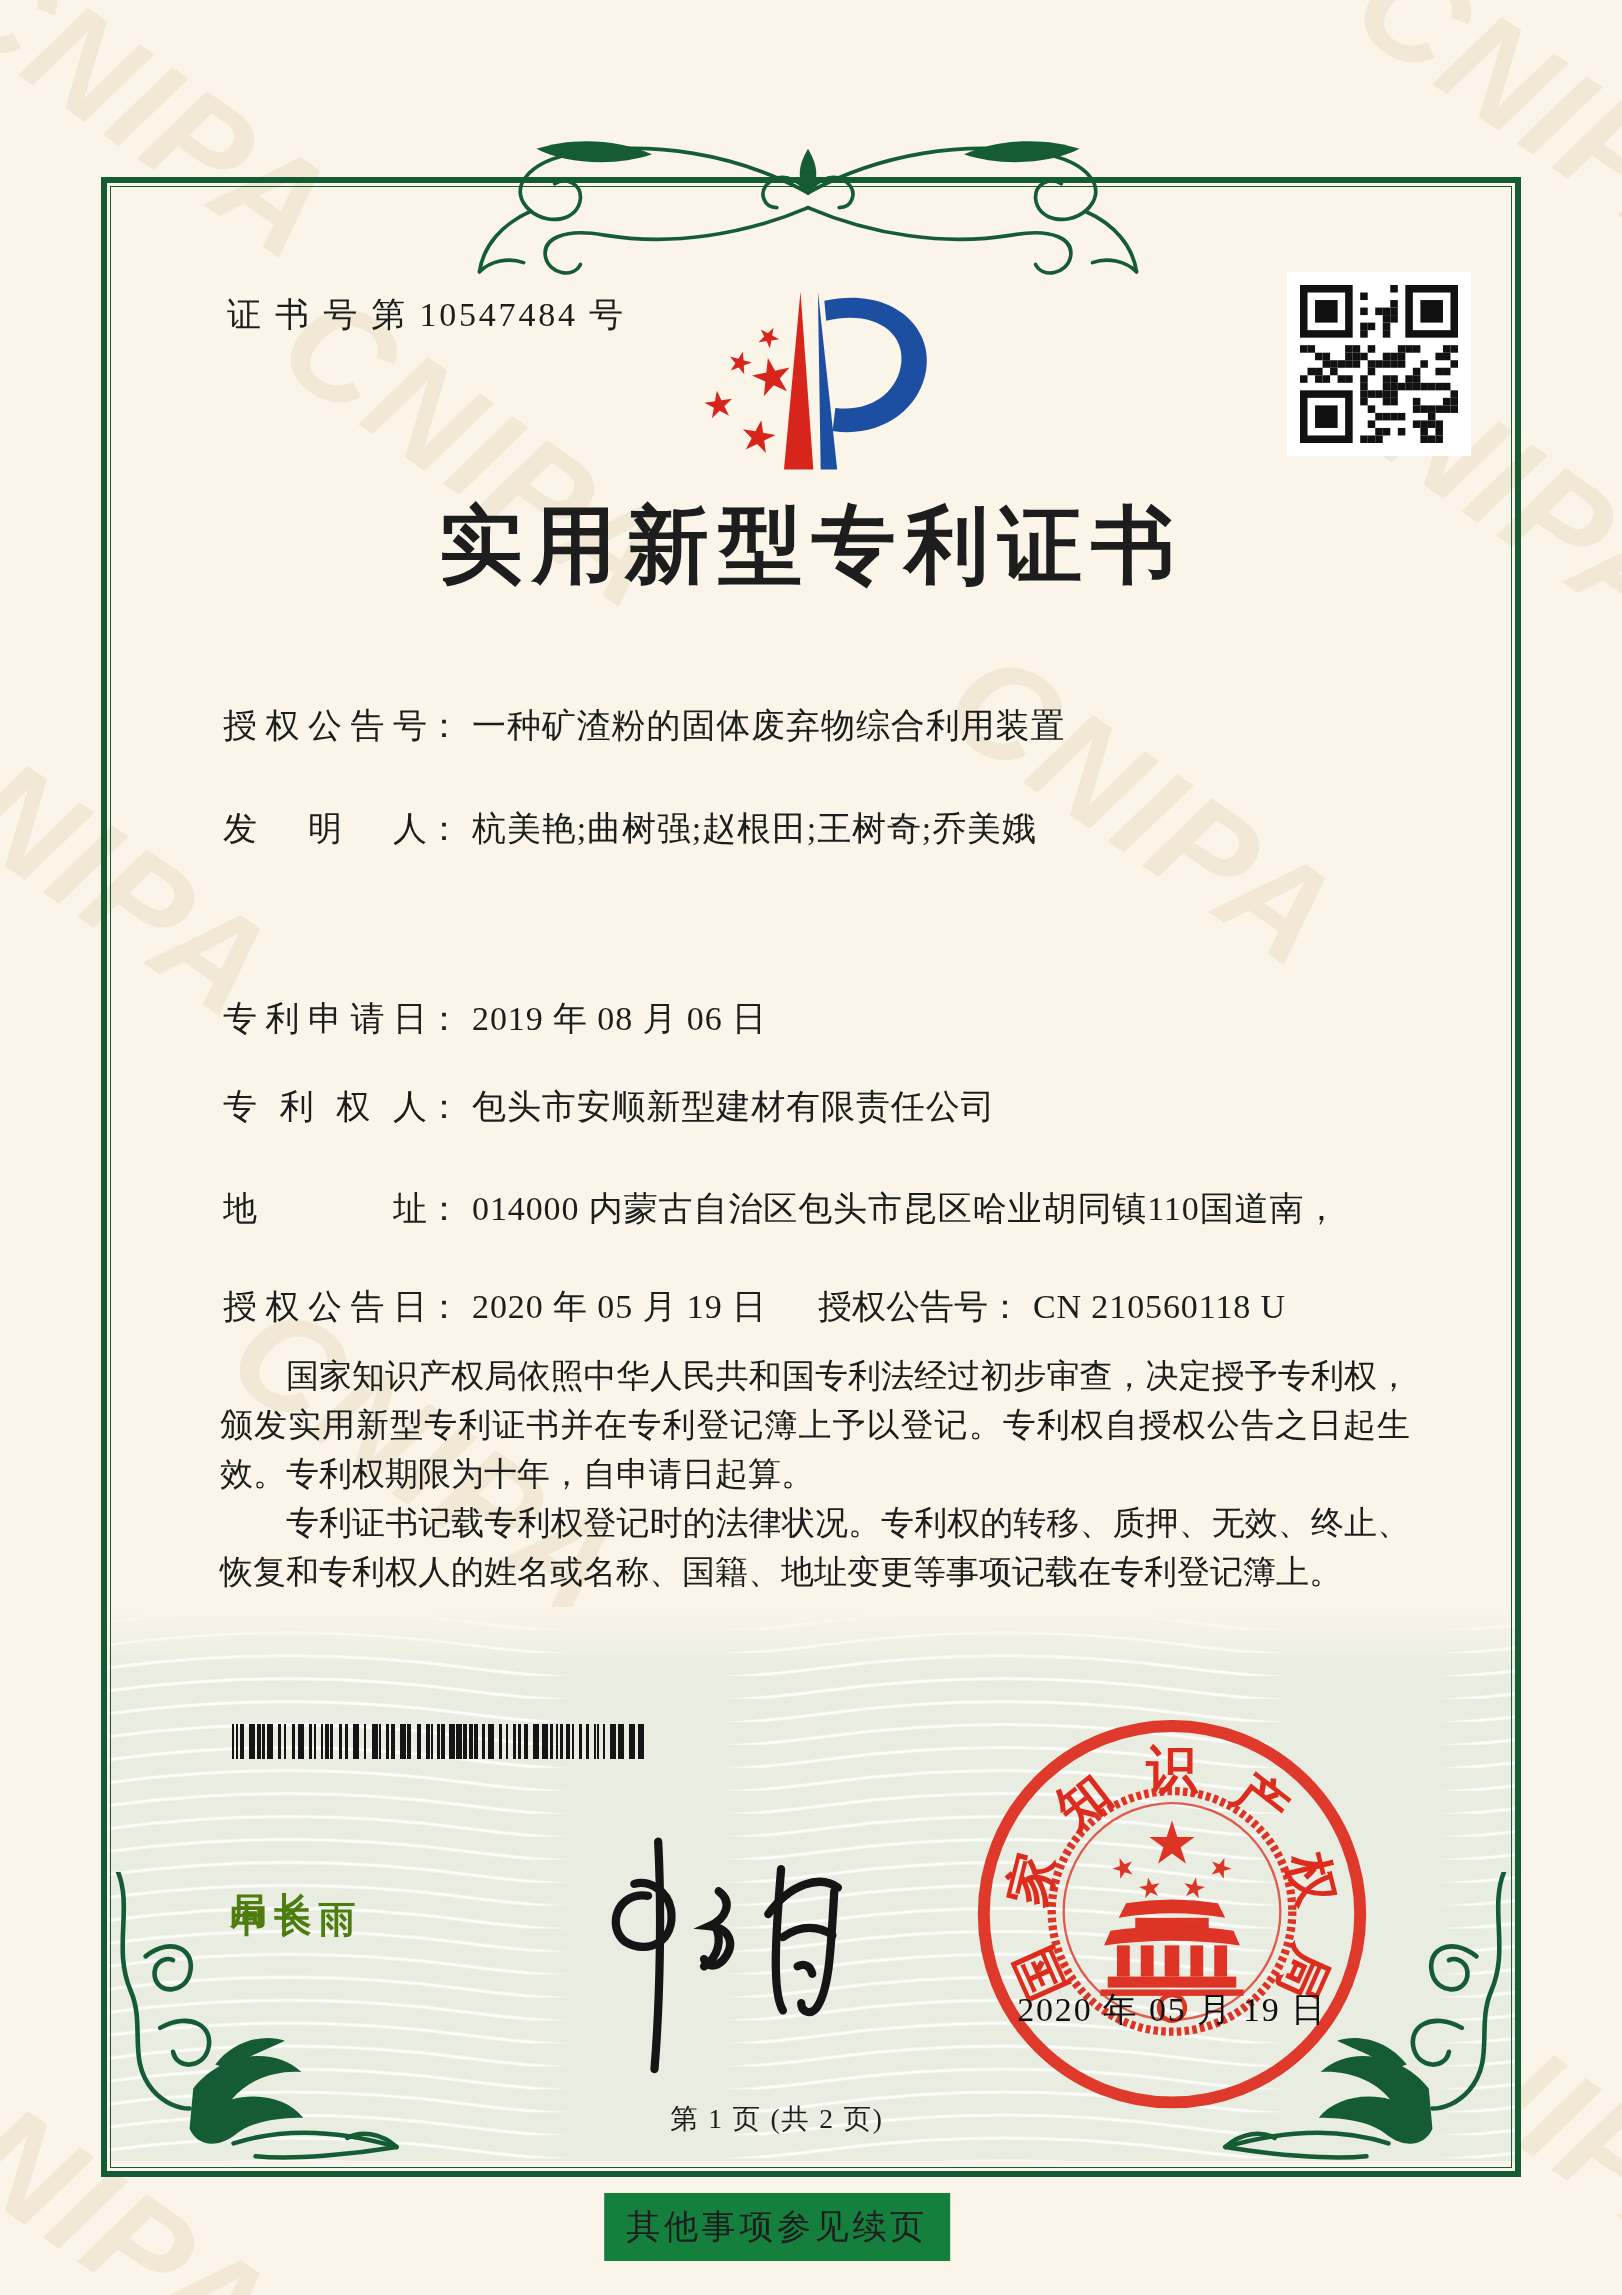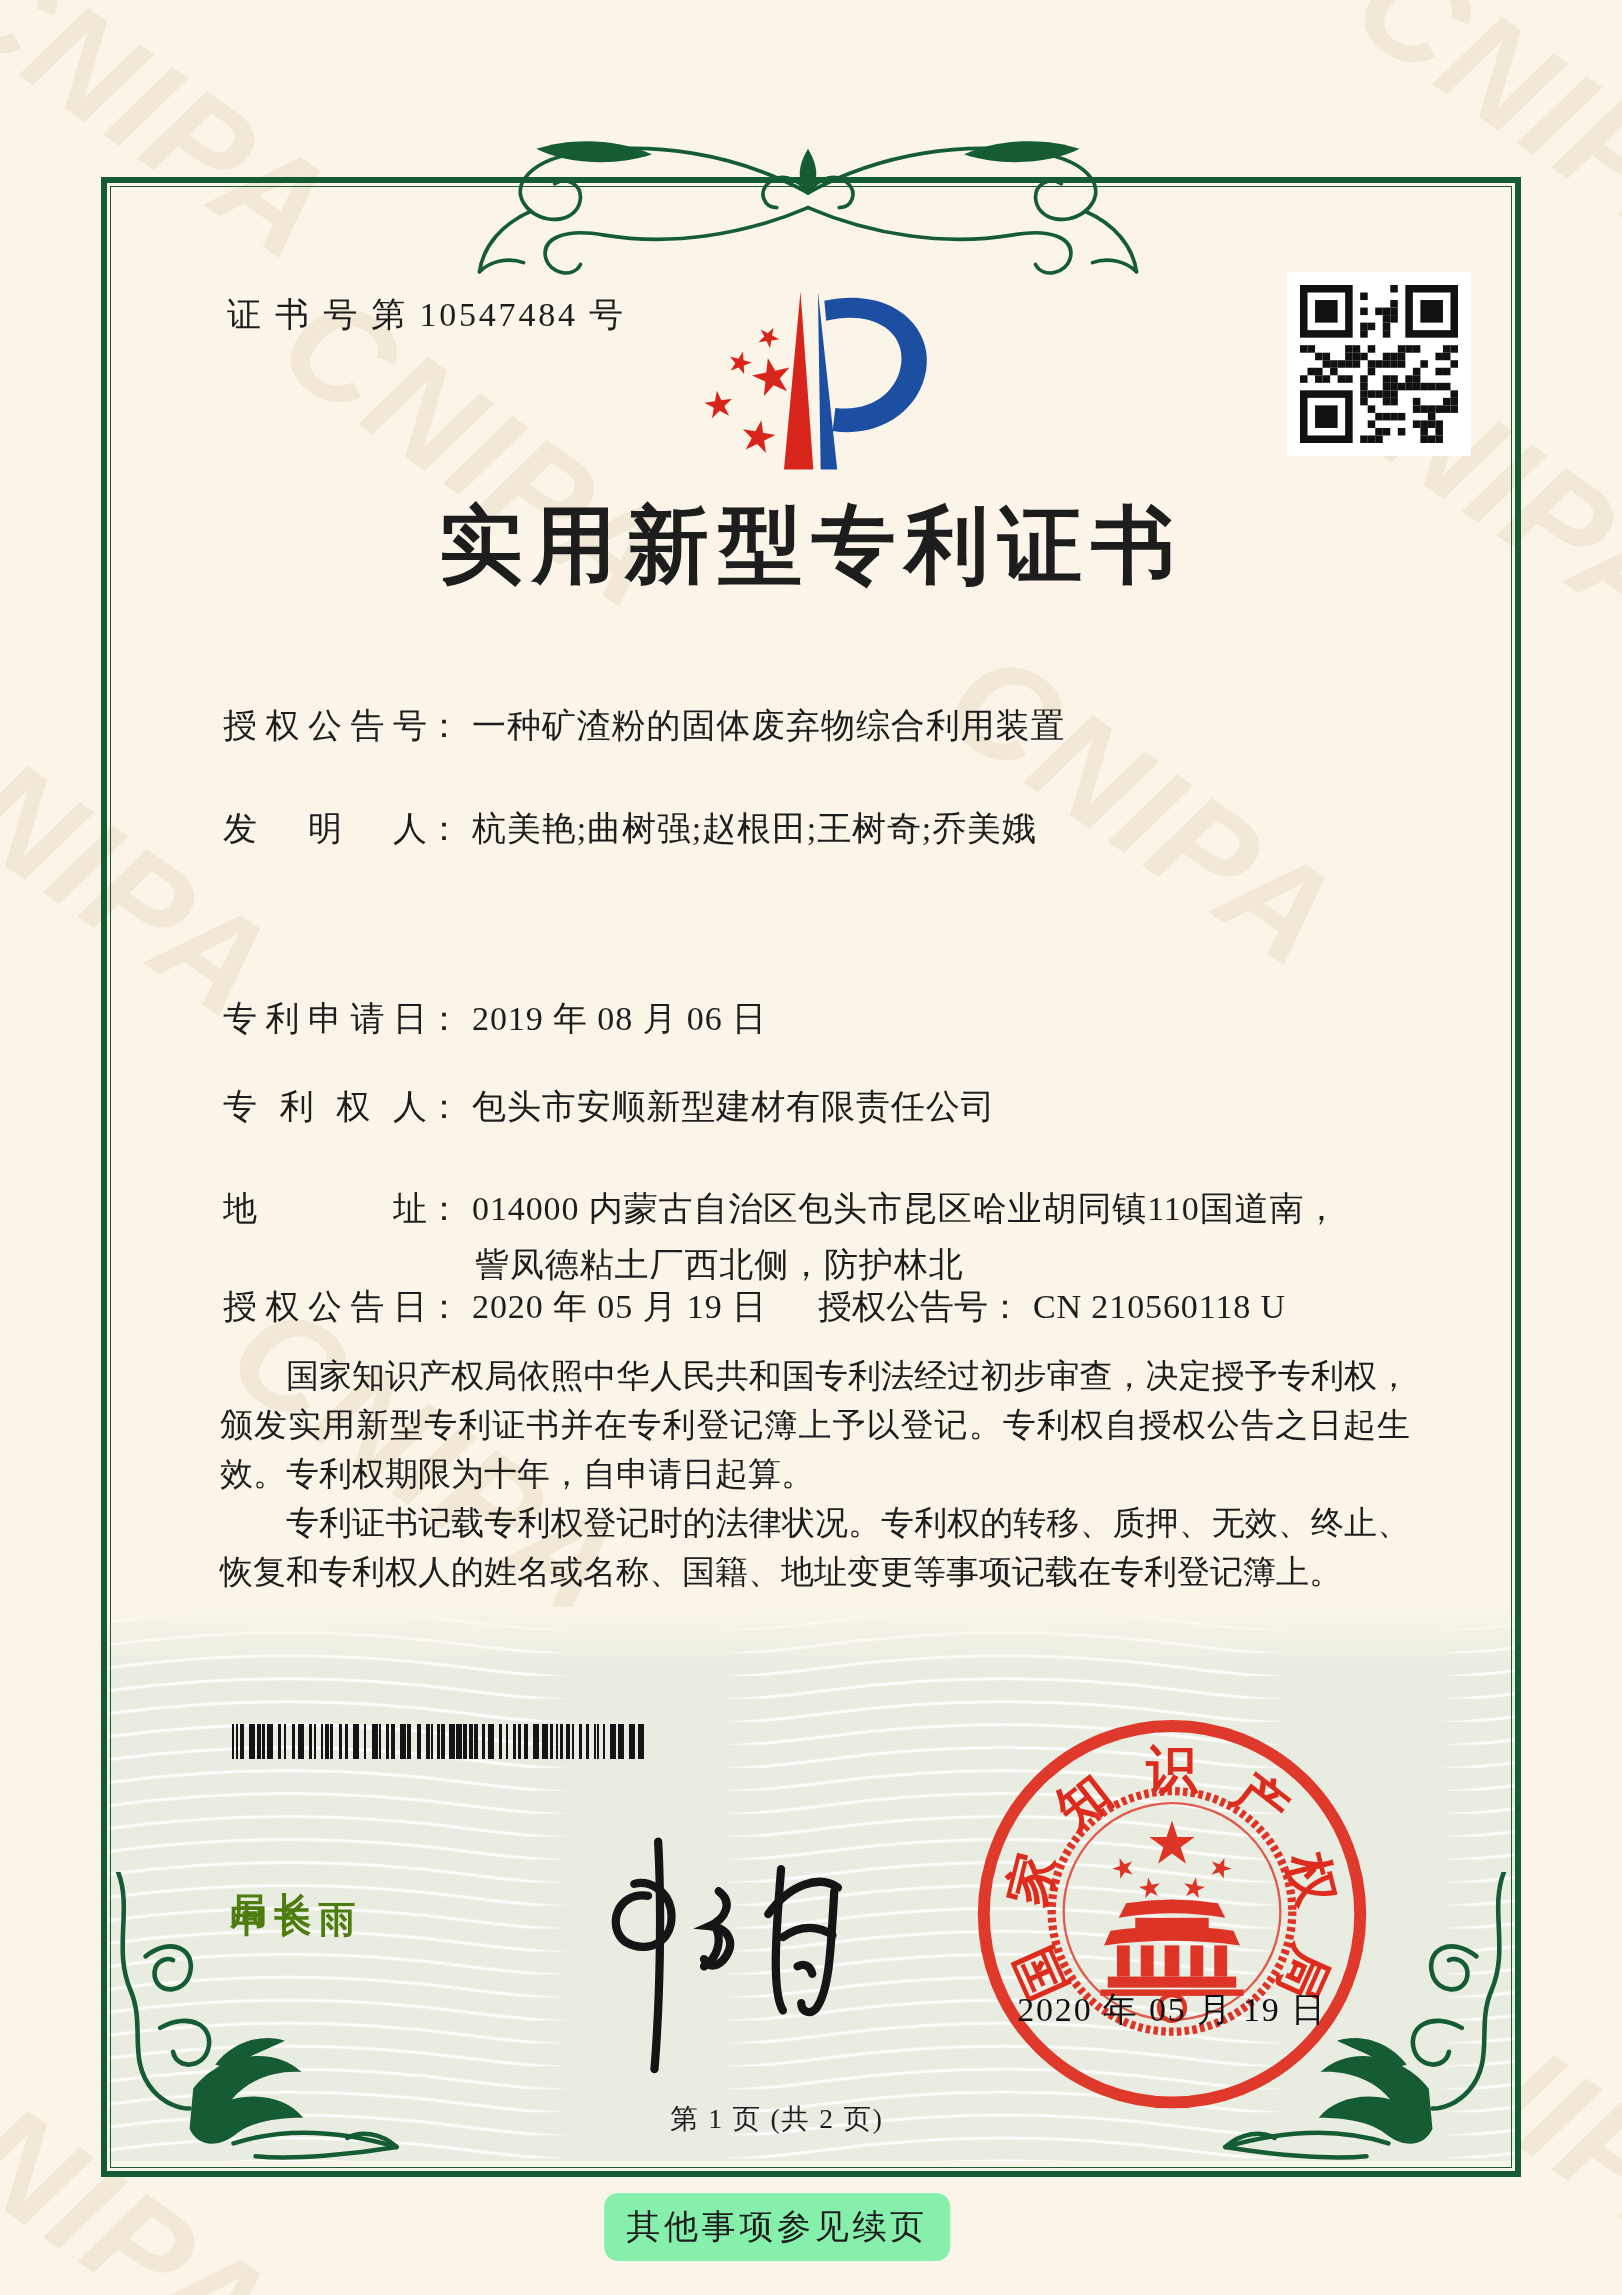--- a/index.html
+++ b/index.html
@@ -66,21 +66,21 @@
     font-family:"Liberation Sans","DejaVu Sans",sans-serif;
     font-weight:600;font-size:37px;letter-spacing:7.3px;color:#4d7c0f;}
   .officer-title{top:1887px;} .officer-name{top:1895px;}
   .signature{position:absolute;left:478px;top:1827px;width:386px;height:266px;z-index:5;}
   .seal{position:absolute;left:970px;top:1714px;width:404px;height:404px;z-index:6;}
   .sealch{fill:var(--seal-red,#dd2b1d);font-size:56px;font-weight:700;text-anchor:middle;}
   .sealdate{fill:#101010;font-size:37px;text-anchor:middle;letter-spacing:2px;}
   .page-num{position:absolute;left:777px;top:2101px;transform:translateX(-50%);
     font-size:27.5px;letter-spacing:1.8px;z-index:5;}
   .note-box{position:absolute;left:777px;top:2193px;transform:translateX(-50%);
-    background:#86efac;padding:11px 22px;z-index:5;border-radius:14px;}
+    background:#15803d;padding:11px 22px;z-index:5;}
   .note-box span{font-size:34px;letter-spacing:3.7px;}
 </style>
 </head>
 <body>
 
 <div class="page">
 
   <span class="wm wmA">CNIPA</span>
   <span class="wm wmB">CNIPA</span>
   <span class="wm wmC">CNIPA</span>
@@ -305,23 +305,20 @@
   </div>
   <div class="frow" style="top:996px">
     <span class="flabel">专利申请日</span><span class="fcolon">：</span><span class="fvalue">2019 年 08 月 06 日</span>
   </div>
   <div class="frow" style="top:1084px">
     <span class="flabel">专利权人</span><span class="fcolon">：</span><span class="fvalue">包头市安顺新型建材有限责任公司</span>
   </div>
   <div class="frow" style="top:1186px">
     <span class="flabel">地址</span><span class="fcolon">：</span><span class="fvalue">014000 内蒙古自治区包头市昆区哈业胡同镇110国道南，</span>
   </div>
-  <div class="frow" style="top:1242px;left:464px">
-    <span class="fvalue">訾凤德粘土厂西北侧，防护林北</span>
-  </div>
   <div class="frow" style="top:1284px">
     <span class="flabel">授权公告日</span><span class="fcolon">：</span><span class="fvalue">2020 年 05 月 19 日</span><span class="fgap"></span><span class="flabel2">授权公告号</span><span class="fcolon">：</span><span class="fvalue">CN 210560118 U</span>
   </div>
 
   <div class="body-text">
     <p>国家知识产权局依照中华人民共和国专利法经过初步审查，决定授予专利权，颁发实用新型专利证书并在专利登记簿上予以登记。专利权自授权公告之日起生效。专利权期限为十年，自申请日起算。</p>
     <p>专利证书记载专利权登记时的法律状况。专利权的转移、质押、无效、终止、恢复和专利权人的姓名或名称、国籍、地址变更等事项记载在专利登记簿上。</p>
   </div>
 
   <div class="barcode" id="barcode">

